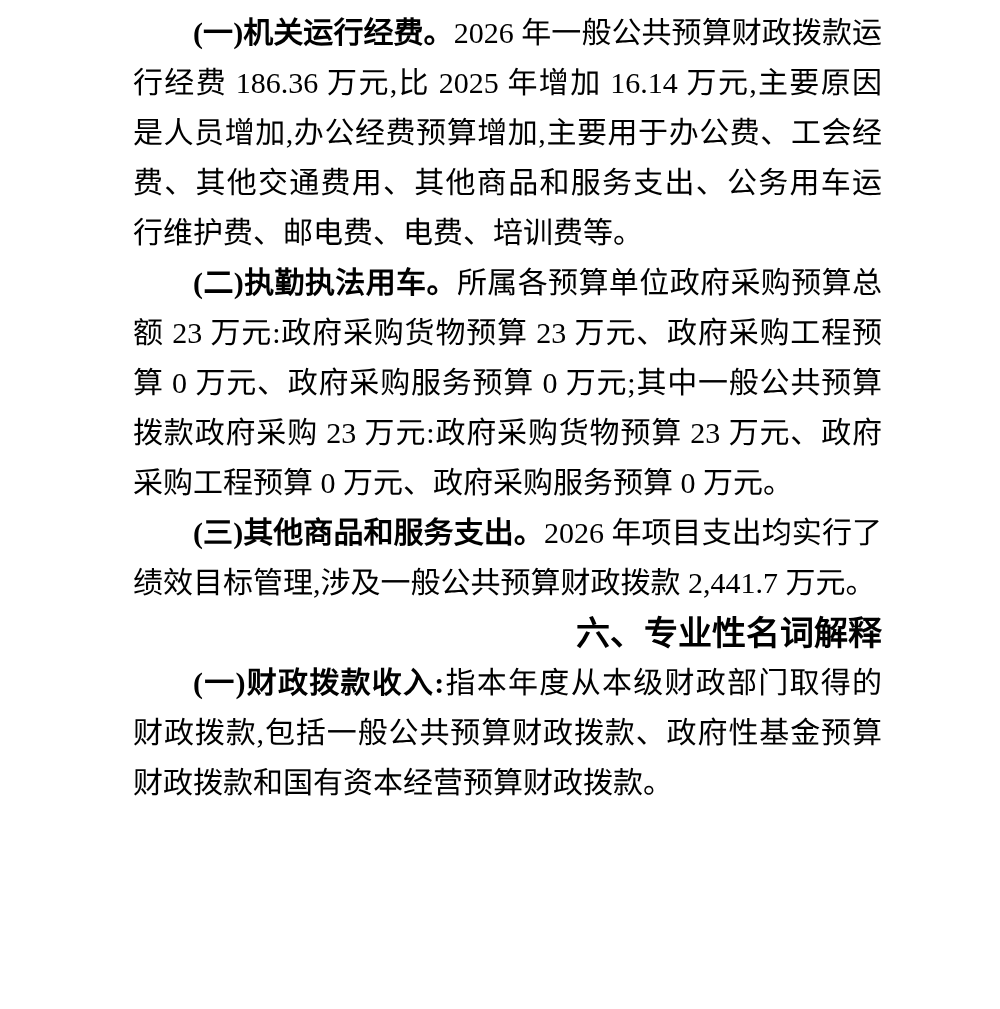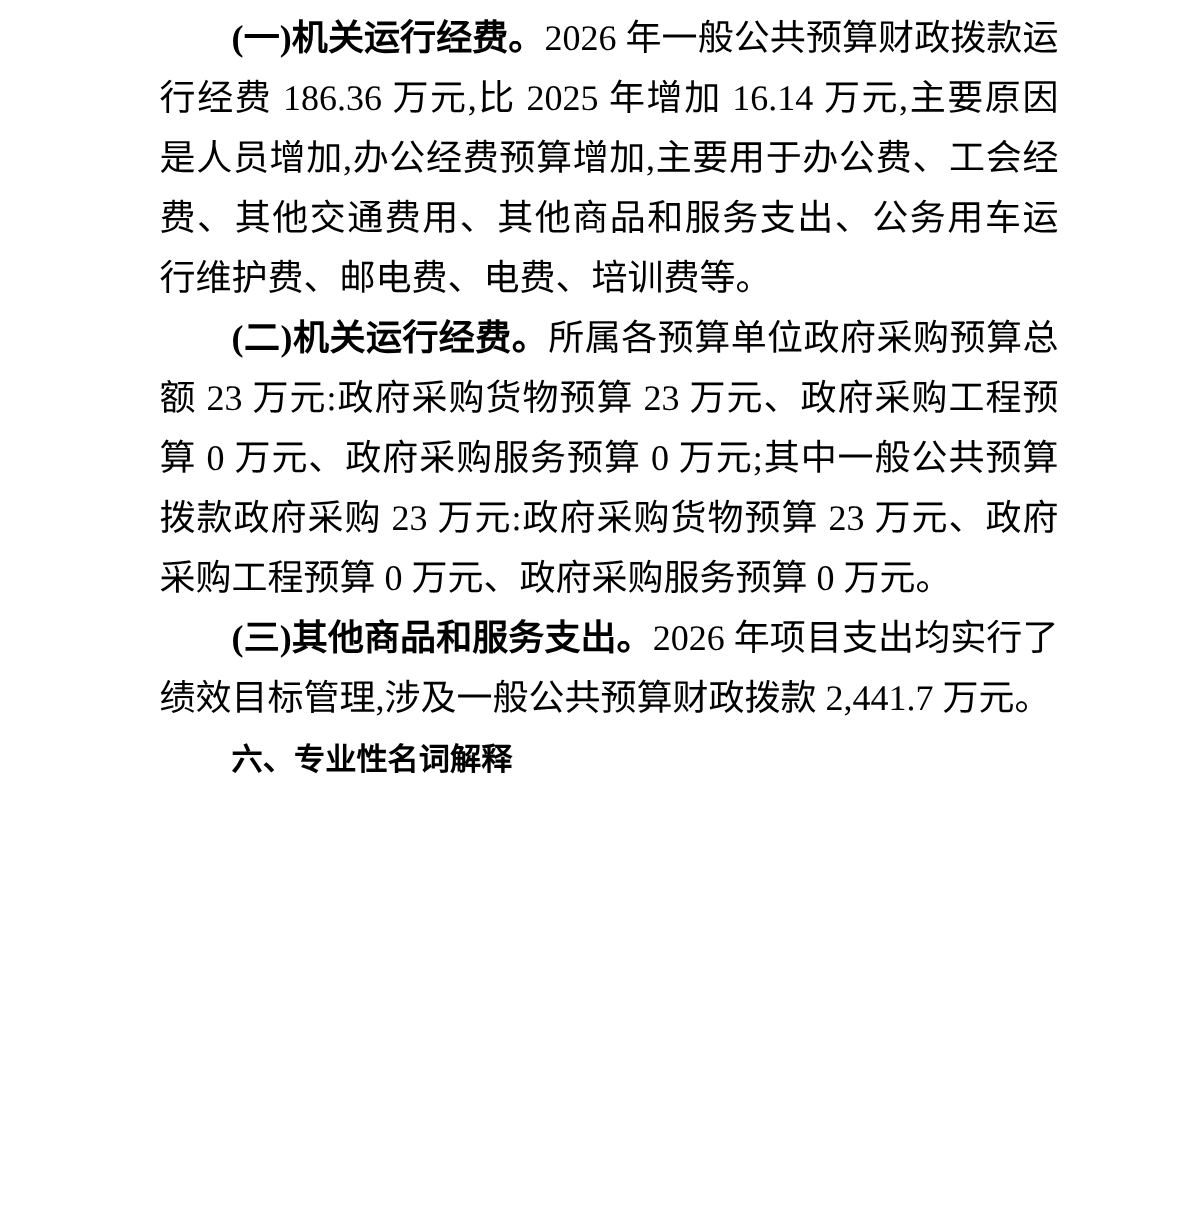--- a/index.html
+++ b/index.html
@@ -30,33 +30,34 @@
     font-family: Liberation Serif, serif;
   }
   .para-lead {
     font-weight: bold;
   }
   .section-heading {
     margin: 0;
     text-indent: 60px;
     font-family: "Liberation Sans", "DejaVu Sans", sans-serif;
     font-weight: bold;
-    font-size: 26px;
+    font-size: 34px;
     line-height: 50px;
-    text-align: left;
+    text-align: right;
   }
 </style>
 </head>
 <body>
 
 <div class="page">
 
   <p class="para"><span class="para-lead">(一)机关运行经费。</span><span>2026 年一般公共预算财政拨款运行经费 186.36 万元,比 2025 年增加 16.14 万元,主要原因是人员增加,办公经费预算增加,主要用于办公费、工会经费、其他交通费用、其他商品和服务支出、公务用车运行维护费、邮电费、电费、培训费等。</span></p>
 
-  <p class="para"><span class="para-lead">(二)机关运行经费。</span><span>所属各预算单位政府采购预算总额 23 万元:政府采购货物预算 23 万元、政府采购工程预算 0 万元、政府采购服务预算 0 万元;其中一般公共预算拨款政府采购 23 万元:政府采购货物预算 23 万元、政府采购工程预算 0 万元、政府采购服务预算 0 万元。</span></p>
+  <p class="para"><span class="para-lead">(二)执勤执法用车。</span><span>所属各预算单位政府采购预算总额 23 万元:政府采购货物预算 23 万元、政府采购工程预算 0 万元、政府采购服务预算 0 万元;其中一般公共预算拨款政府采购 23 万元:政府采购货物预算 23 万元、政府采购工程预算 0 万元、政府采购服务预算 0 万元。</span></p>
 
   <p class="para"><span class="para-lead">(三)其他商品和服务支出。</span><span>2026 年项目支出均实行了绩效目标管理,涉及一般公共预算财政拨款 2,441.7 万元。</span></p>
 
 
   <h2 class="section-heading">六、专业性名词解释</h2>
 
+  <p class="para"><span class="para-lead">(一)财政拨款收入:</span><span>指本年度从本级财政部门取得的财政拨款,包括一般公共预算财政拨款、政府性基金预算财政拨款和国有资本经营预算财政拨款。</span></p>
 
 </div>
 
 </body></html>

